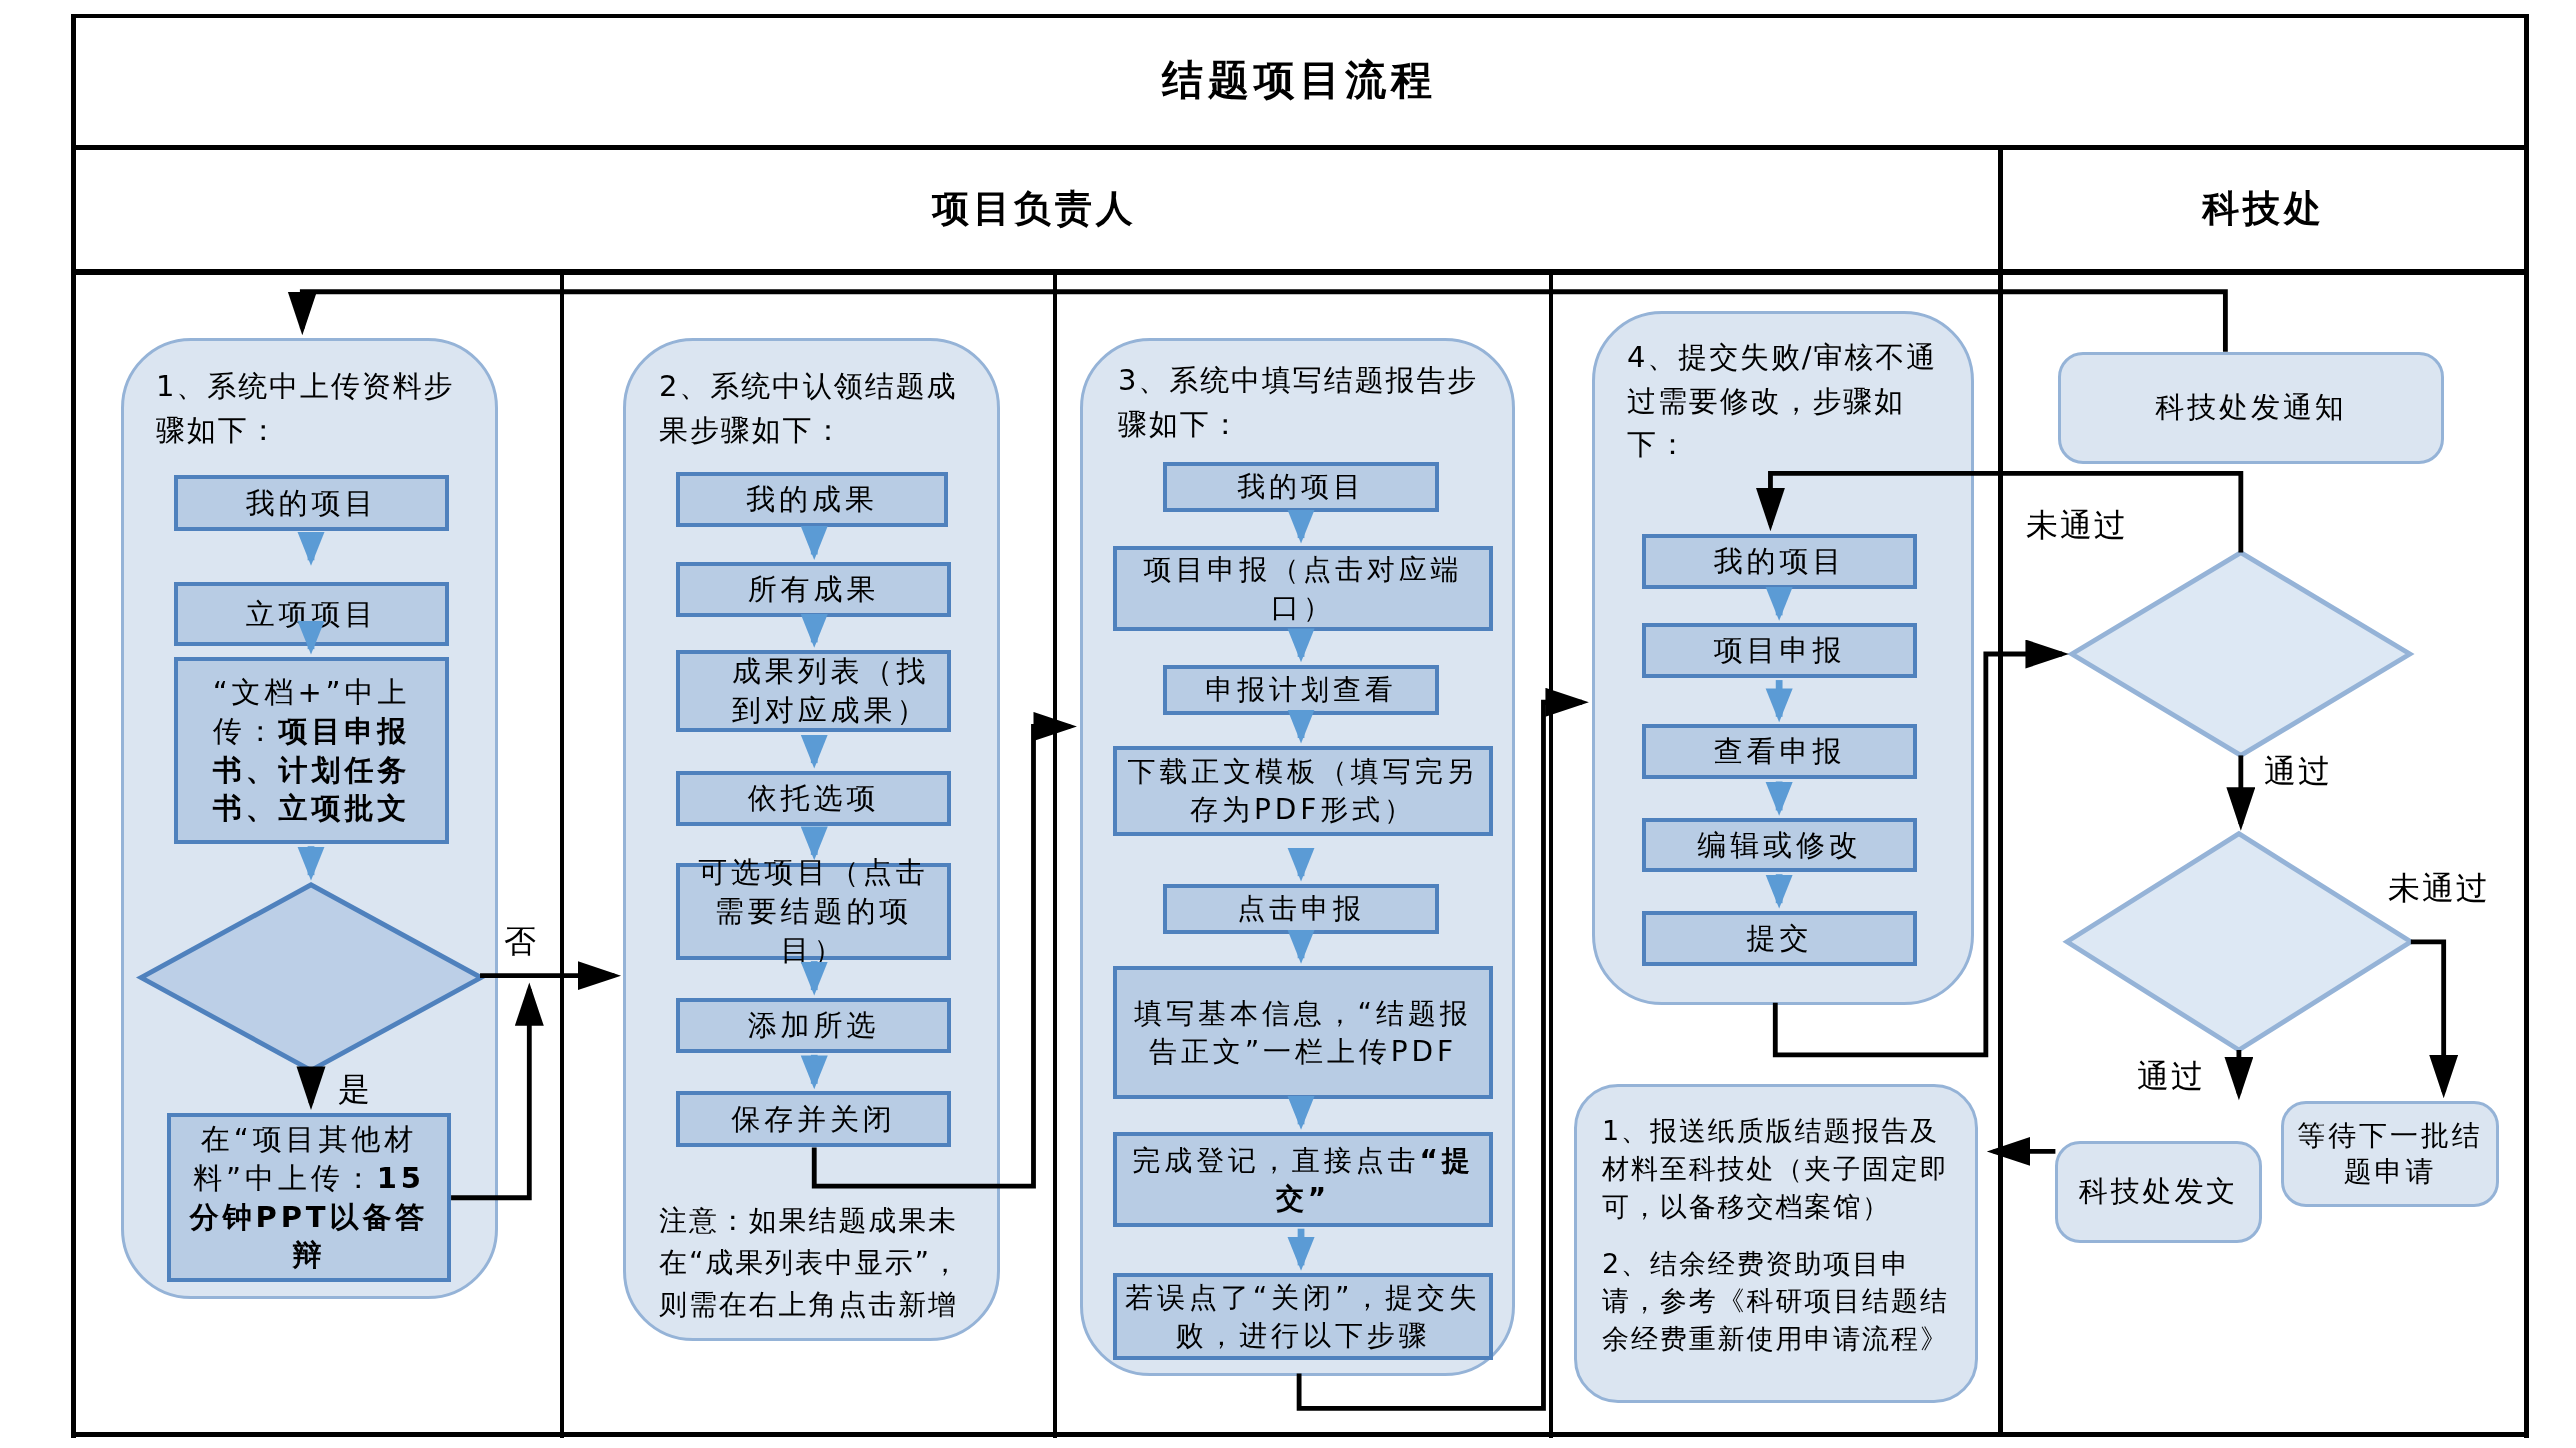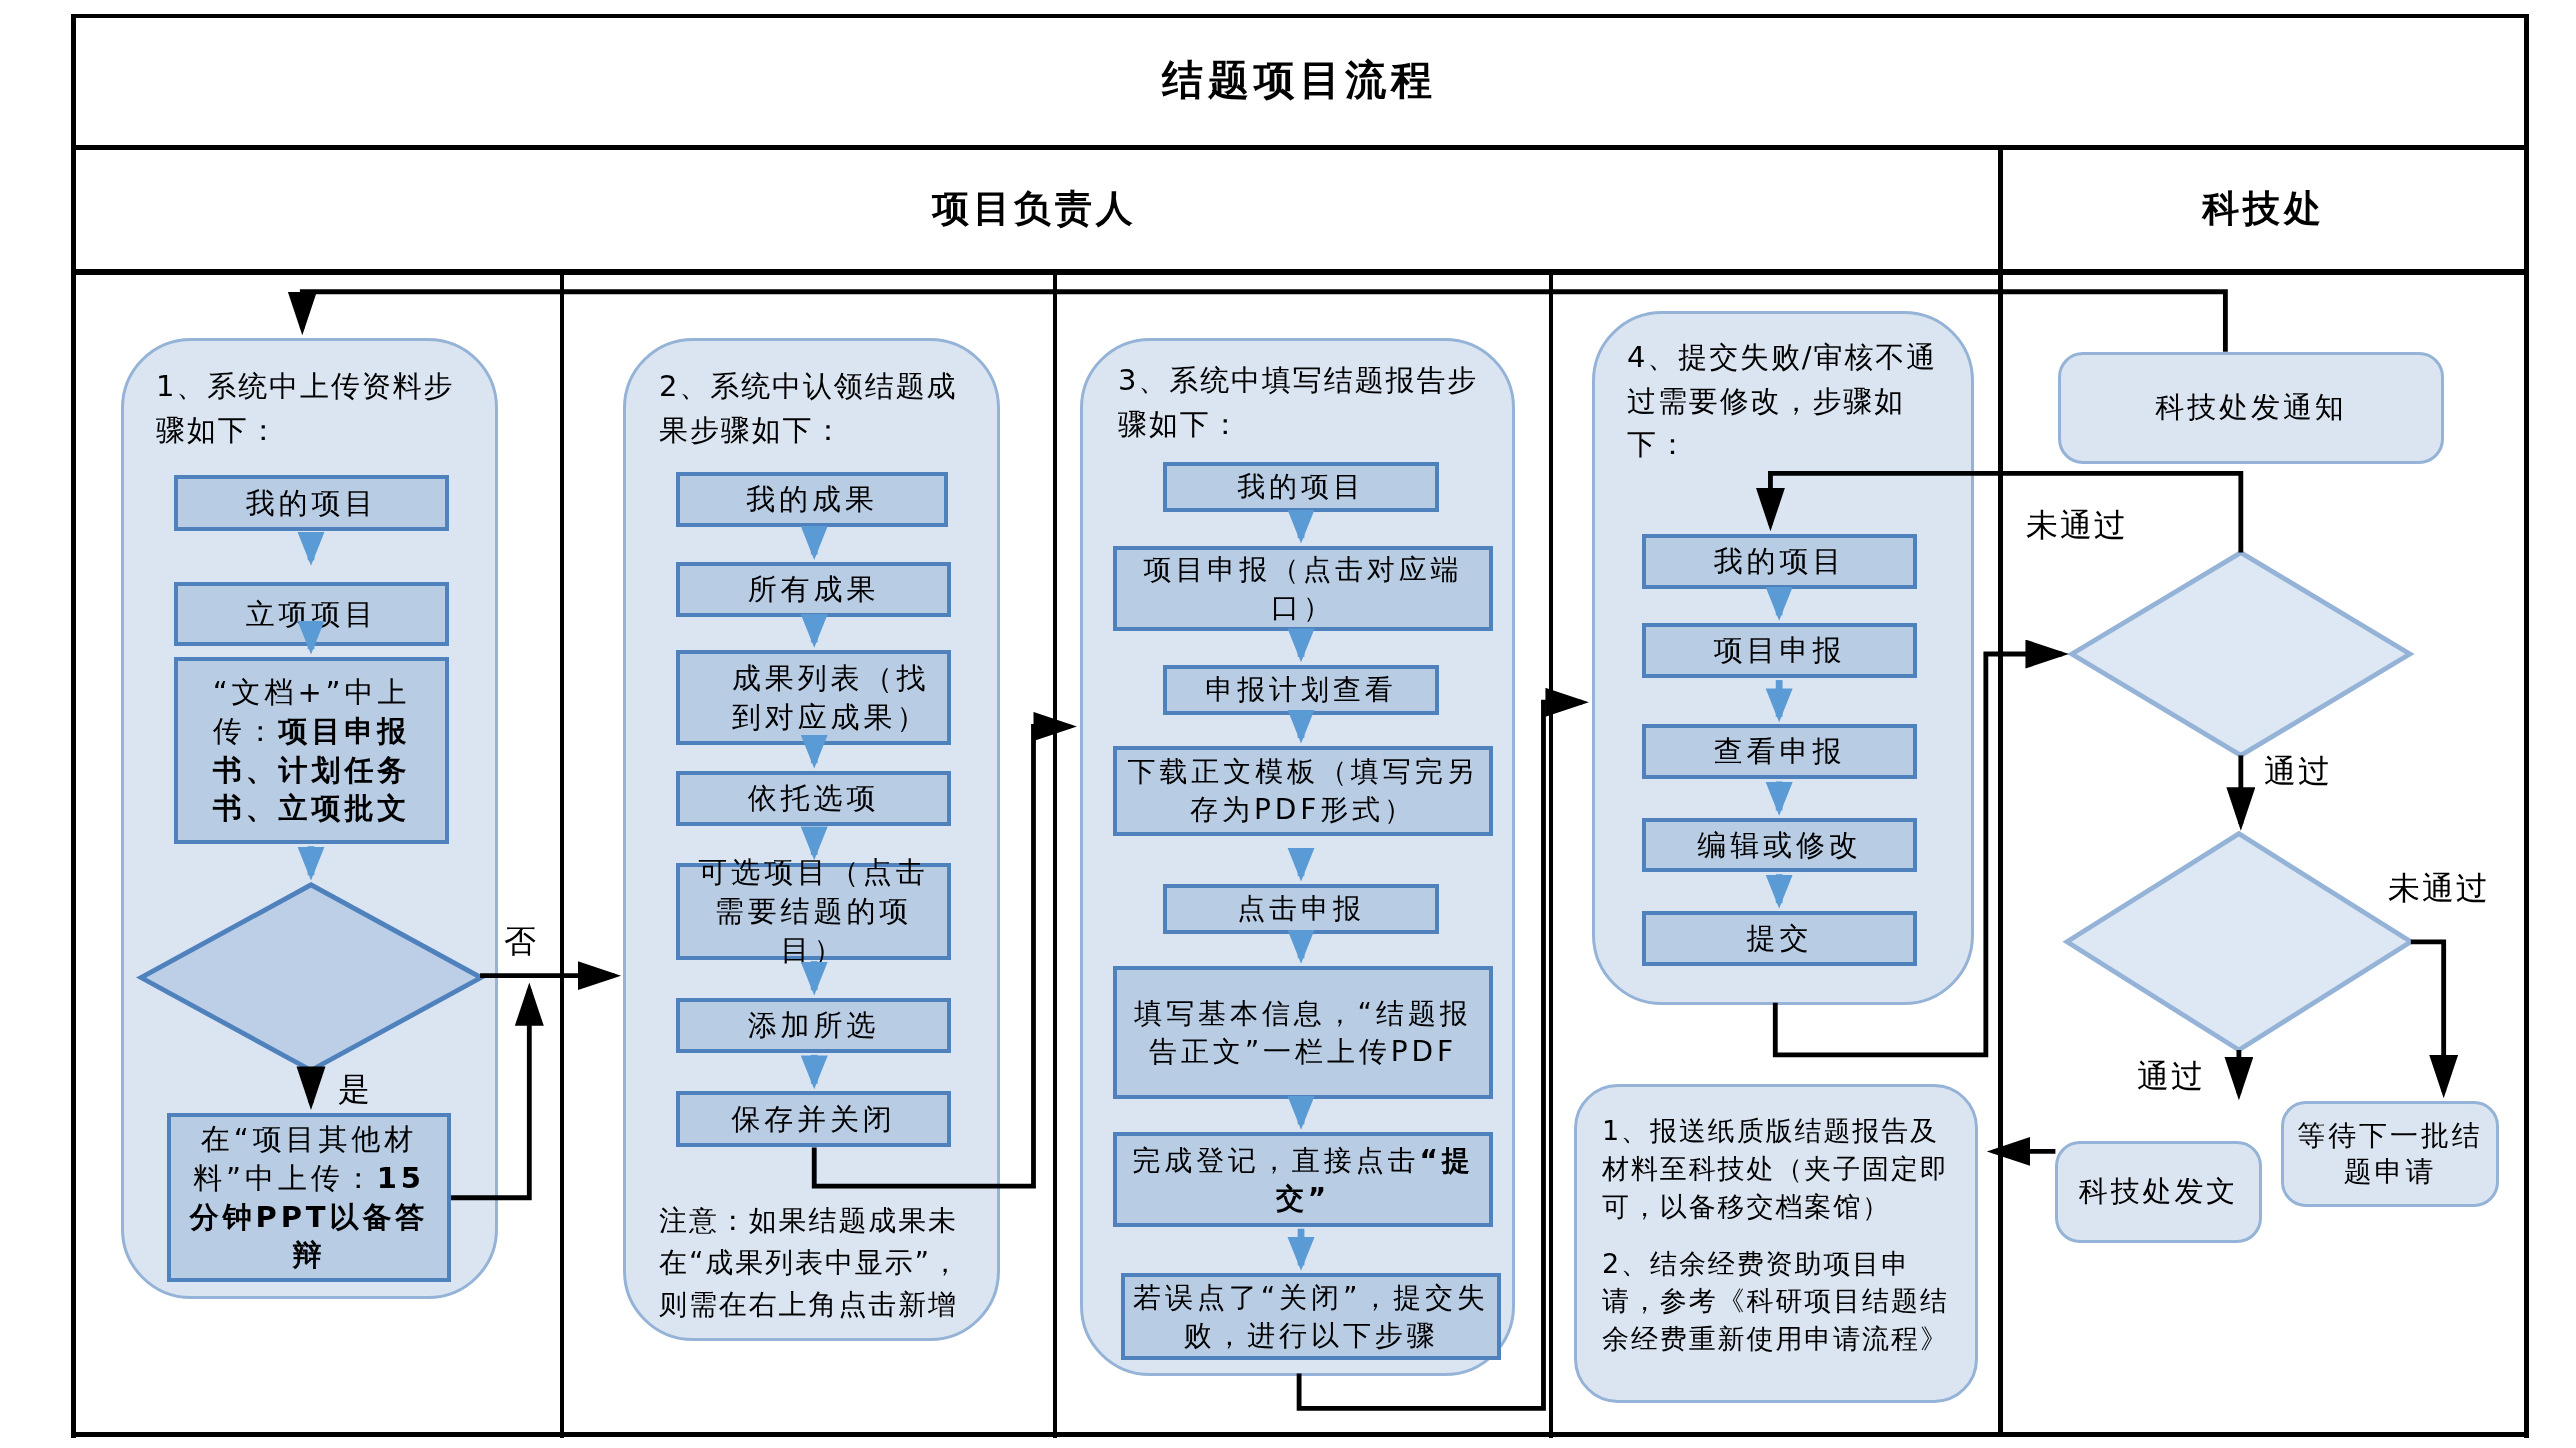--- a/index.html
+++ b/index.html
@@ -72,39 +72,39 @@
   <div class="box" style="left:167px; top:1113px; width:284px; height:169px;">
     <div><span>在“项目其他材料”中上传：</span><span class="bd">15分钟PPT以备答辩</span></div>
   </div>
   <div class="lbl" style="left:504px; top:920px;">否</div>
   <div class="lbl" style="left:338px; top:1068px;">是</div>
 
   <div class="container" style="left:623px; top:338px; width:377px; height:1003px;"></div>
   <div class="chead" style="left:659px; top:365px; width:319px;">2、系统中认领结题成果步骤如下：</div>
   <div class="box" style="left:676px; top:472px; width:272px; height:55px;font-family:Liberation Serif, serif;">我的成果</div>
   <div class="box" style="left:676px; top:562px; width:275px; height:55px;">所有成果</div>
-  <div class="box" style="left:676px; top:650px; width:275px; height:95px;padding-left:40px;">成果列表（找到对应成果）</div>
+  <div class="box" style="left:676px; top:650px; width:275px; height:82px;padding-left:40px;">成果列表（找到对应成果）</div>
   <div class="box" style="left:676px; top:771px; width:275px; height:55px;">依托选项</div>
   <div class="box" style="left:676px; top:863px; width:275px; height:97px;">可选项目（点击需要结题的项目）</div>
   <div class="box" style="left:676px; top:1091px; width:275px; height:56px;">保存并关闭</div>
   <div class="box" style="left:676px; top:998px; width:275px; height:55px;">添加所选</div>
   <div class="chead" style="left:659px; top:1200px; width:321px; font-size:28px;">注意：如果结题成果未在“成果列表中显示”，则需在右上角点击新增</div>
 
   <div class="container" style="left:1080px; top:338px; width:435px; height:1038px;"></div>
   <div class="chead" style="left:1118px; top:359px; width:377px;">3、系统中填写结题报告步骤如下：</div>
   <div class="box" style="left:1163px; top:462px; width:276px; height:50px; font-size:28px;">我的项目</div>
   <div class="box" style="left:1113px; top:546px; width:380px; height:85px; font-size:28px;">项目申报（点击对应端口）</div>
   <div class="box" style="left:1163px; top:665px; width:276px; height:50px; font-size:28px;">申报计划查看</div>
   <div class="box" style="left:1113px; top:746px; width:380px; height:90px; font-size:28px;">下载正文模板（填写完另存为PDF形式）</div>
   <div class="box" style="left:1163px; top:884px; width:276px; height:50px; font-size:28px;">点击申报</div>
   <div class="box" style="left:1113px; top:966px; width:380px; height:133px; font-size:28px;">填写基本信息，“结题报告正文”一栏上传PDF</div>
   <div class="box" style="left:1113px; top:1132px; width:380px; height:95px; font-size:28px;">
     <div><span>完成登记，直接点击</span><span class="bd">“提交”</span></div>
   </div>
-  <div class="box" style="left:1113px; top:1273px; width:380px; height:87px; font-size:28px;margin-left:8px;">若误点了“关闭”，提交失败，进行以下步骤</div>
+  <div class="box" style="left:1113px; top:1273px; width:380px; height:87px; font-size:28px;">若误点了“关闭”，提交失败，进行以下步骤</div>
 
   <div class="container" style="left:1592px; top:311px; width:382px; height:694px;"></div>
   <div class="chead" style="left:1627px; top:336px; width:319px;">4、提交失败/审核不通过需要修改，步骤如下：</div>
   <div class="box" style="left:1642px; top:534px; width:275px; height:55px;">我的项目</div>
   <div class="box" style="left:1642px; top:623px; width:275px; height:55px;">项目申报</div>
   <div class="box" style="left:1642px; top:724px; width:275px; height:55px;">查看申报</div>
   <div class="box" style="left:1642px; top:818px; width:275px; height:54px;">编辑或修改</div>
   <div class="box" style="left:1642px; top:911px; width:275px; height:55px;">提交</div>
 
   <div class="noteb" style="left:1574px; top:1084px; width:404px; height:319px;">

